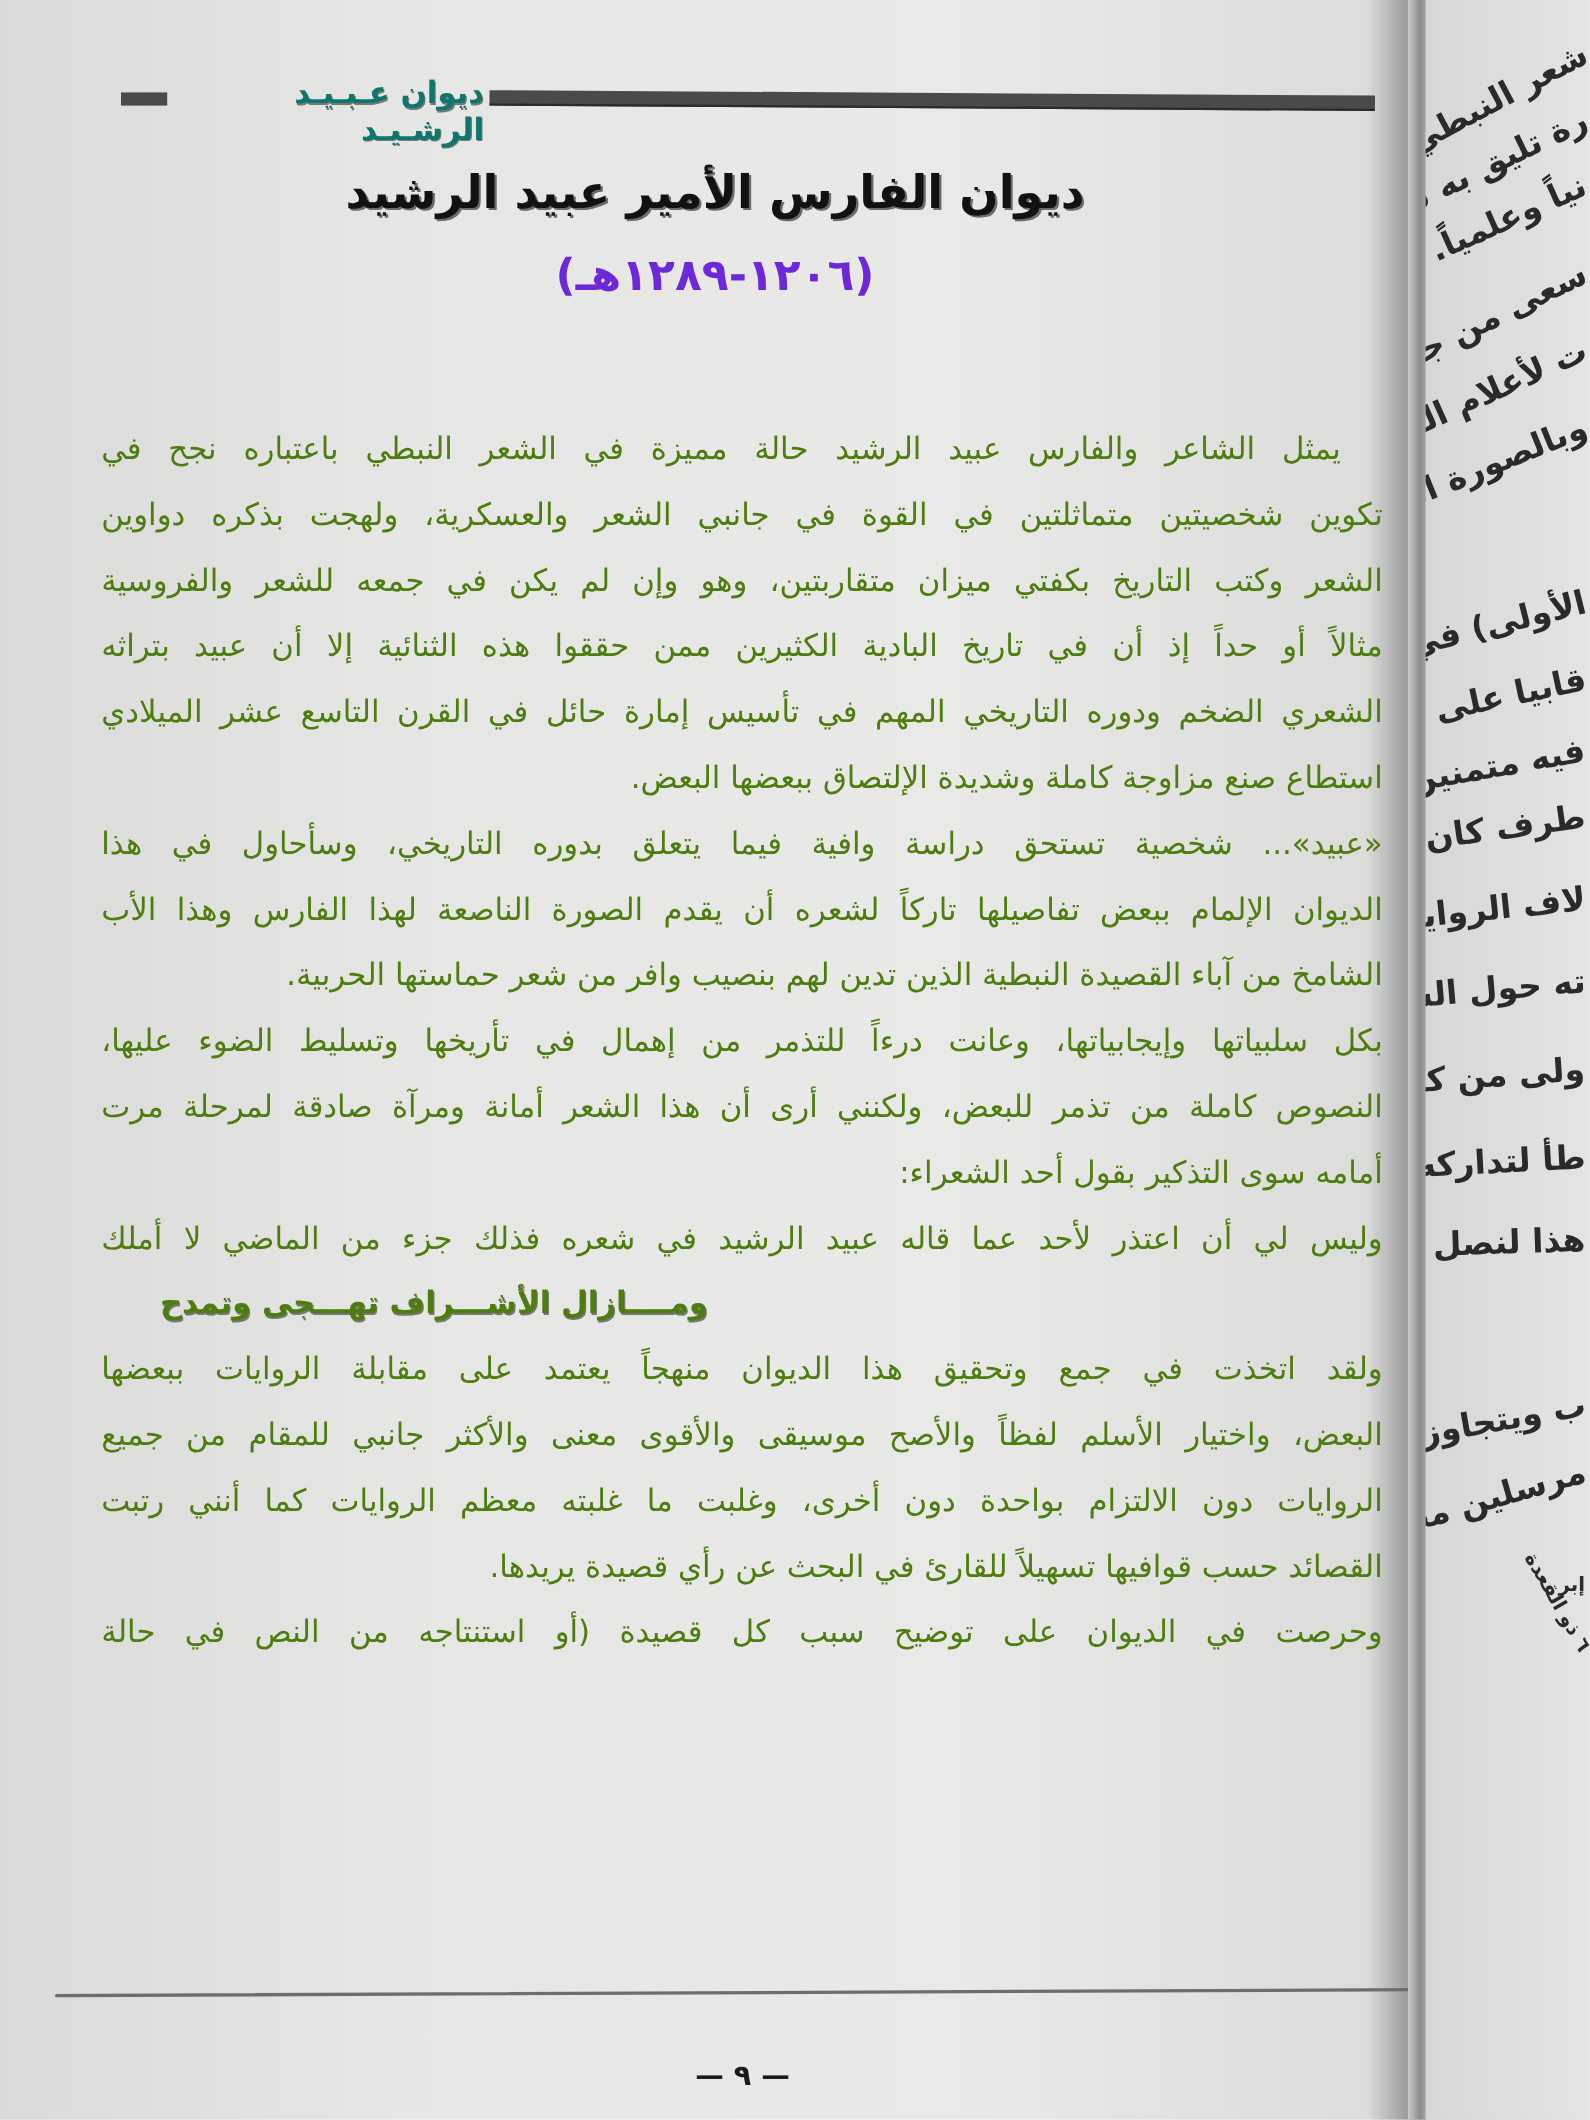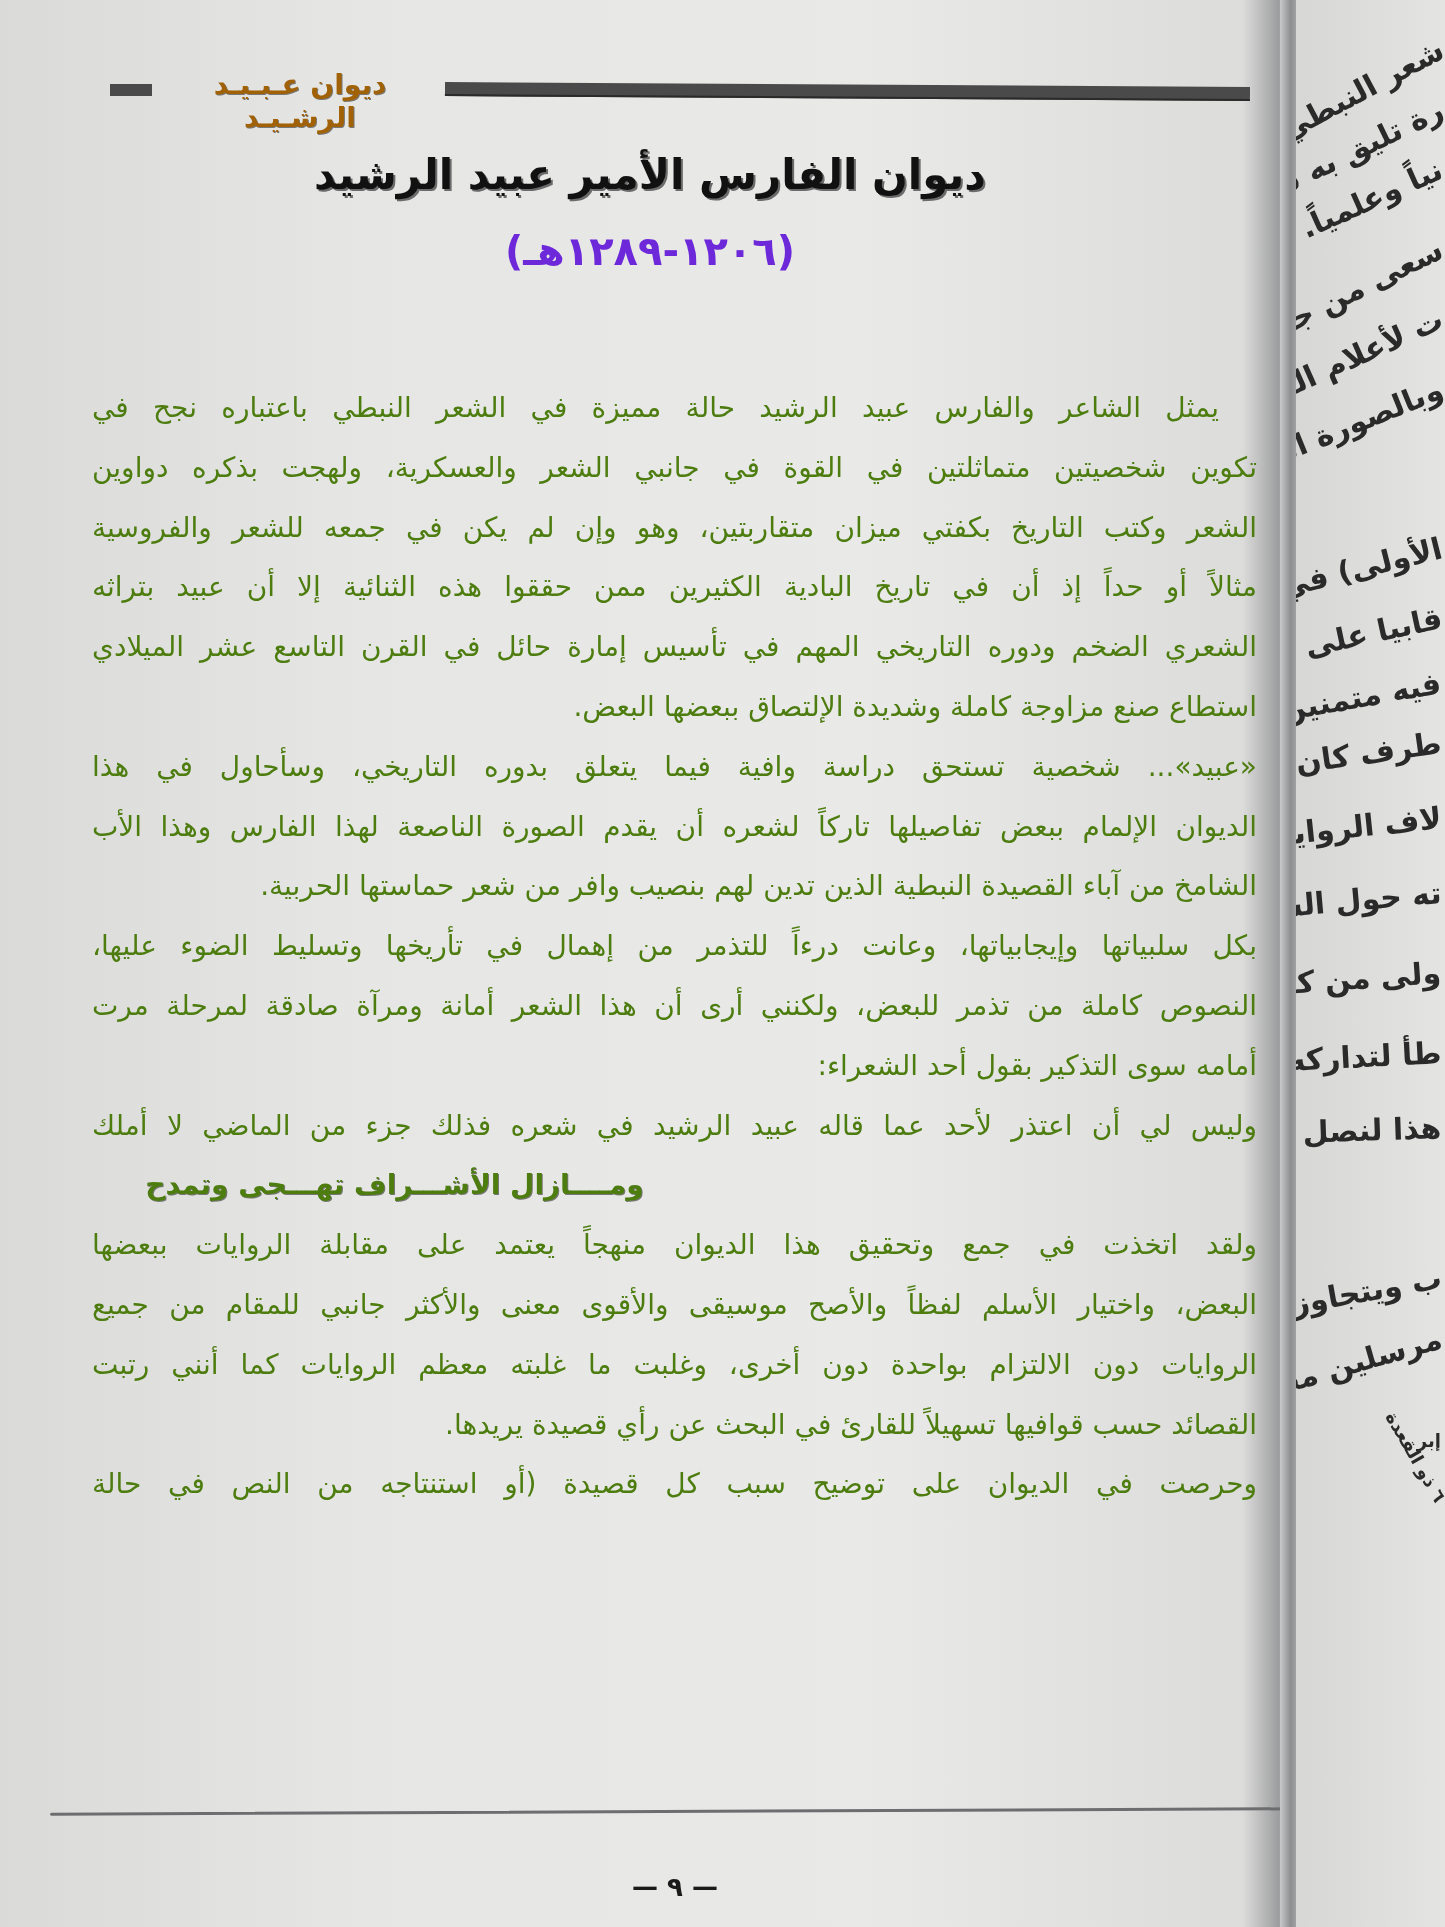--- a/index.html
+++ b/index.html
@@ -11,22 +11,22 @@
     }
     .page {
       position: absolute; left: 0; top: 0; width: 1290px; height: 1927px;
     }
     .header-bar {
       position: absolute; left: 445px; top: 82px; width: 805px; height: 12px;
       background: #4a4a4a; transform: rotate(0.35deg); transform-origin: left center;
       border-bottom: 2px solid #2a2a2a;
     }
     .header-title {
-      position: absolute; left: 160px; top: 68px; width: 280px; text-align: center;
-      direction: rtl; font-weight: bold; font-size: 28px; color: #a16207;
+      position: absolute; left: 160px; top: 68px; width: 280px; 
+      direction: rtl; font-weight: bold; font-size: 28px; color: #0f766e;
       text-shadow: 1px 1px 0 #777;
     }
     .header-cap {
       position: absolute; left: 110px; top: 84px; width: 42px; height: 12px;
       background: #4a4a4a;
     }
     .main-title {
       position: absolute; left: 300px; top: 150px; width: 700px; text-align: center;
       direction: rtl; font-weight: bold; font-size: 42px; color: #111;
       text-shadow: 2px 2px 0 #6b6b6b;

